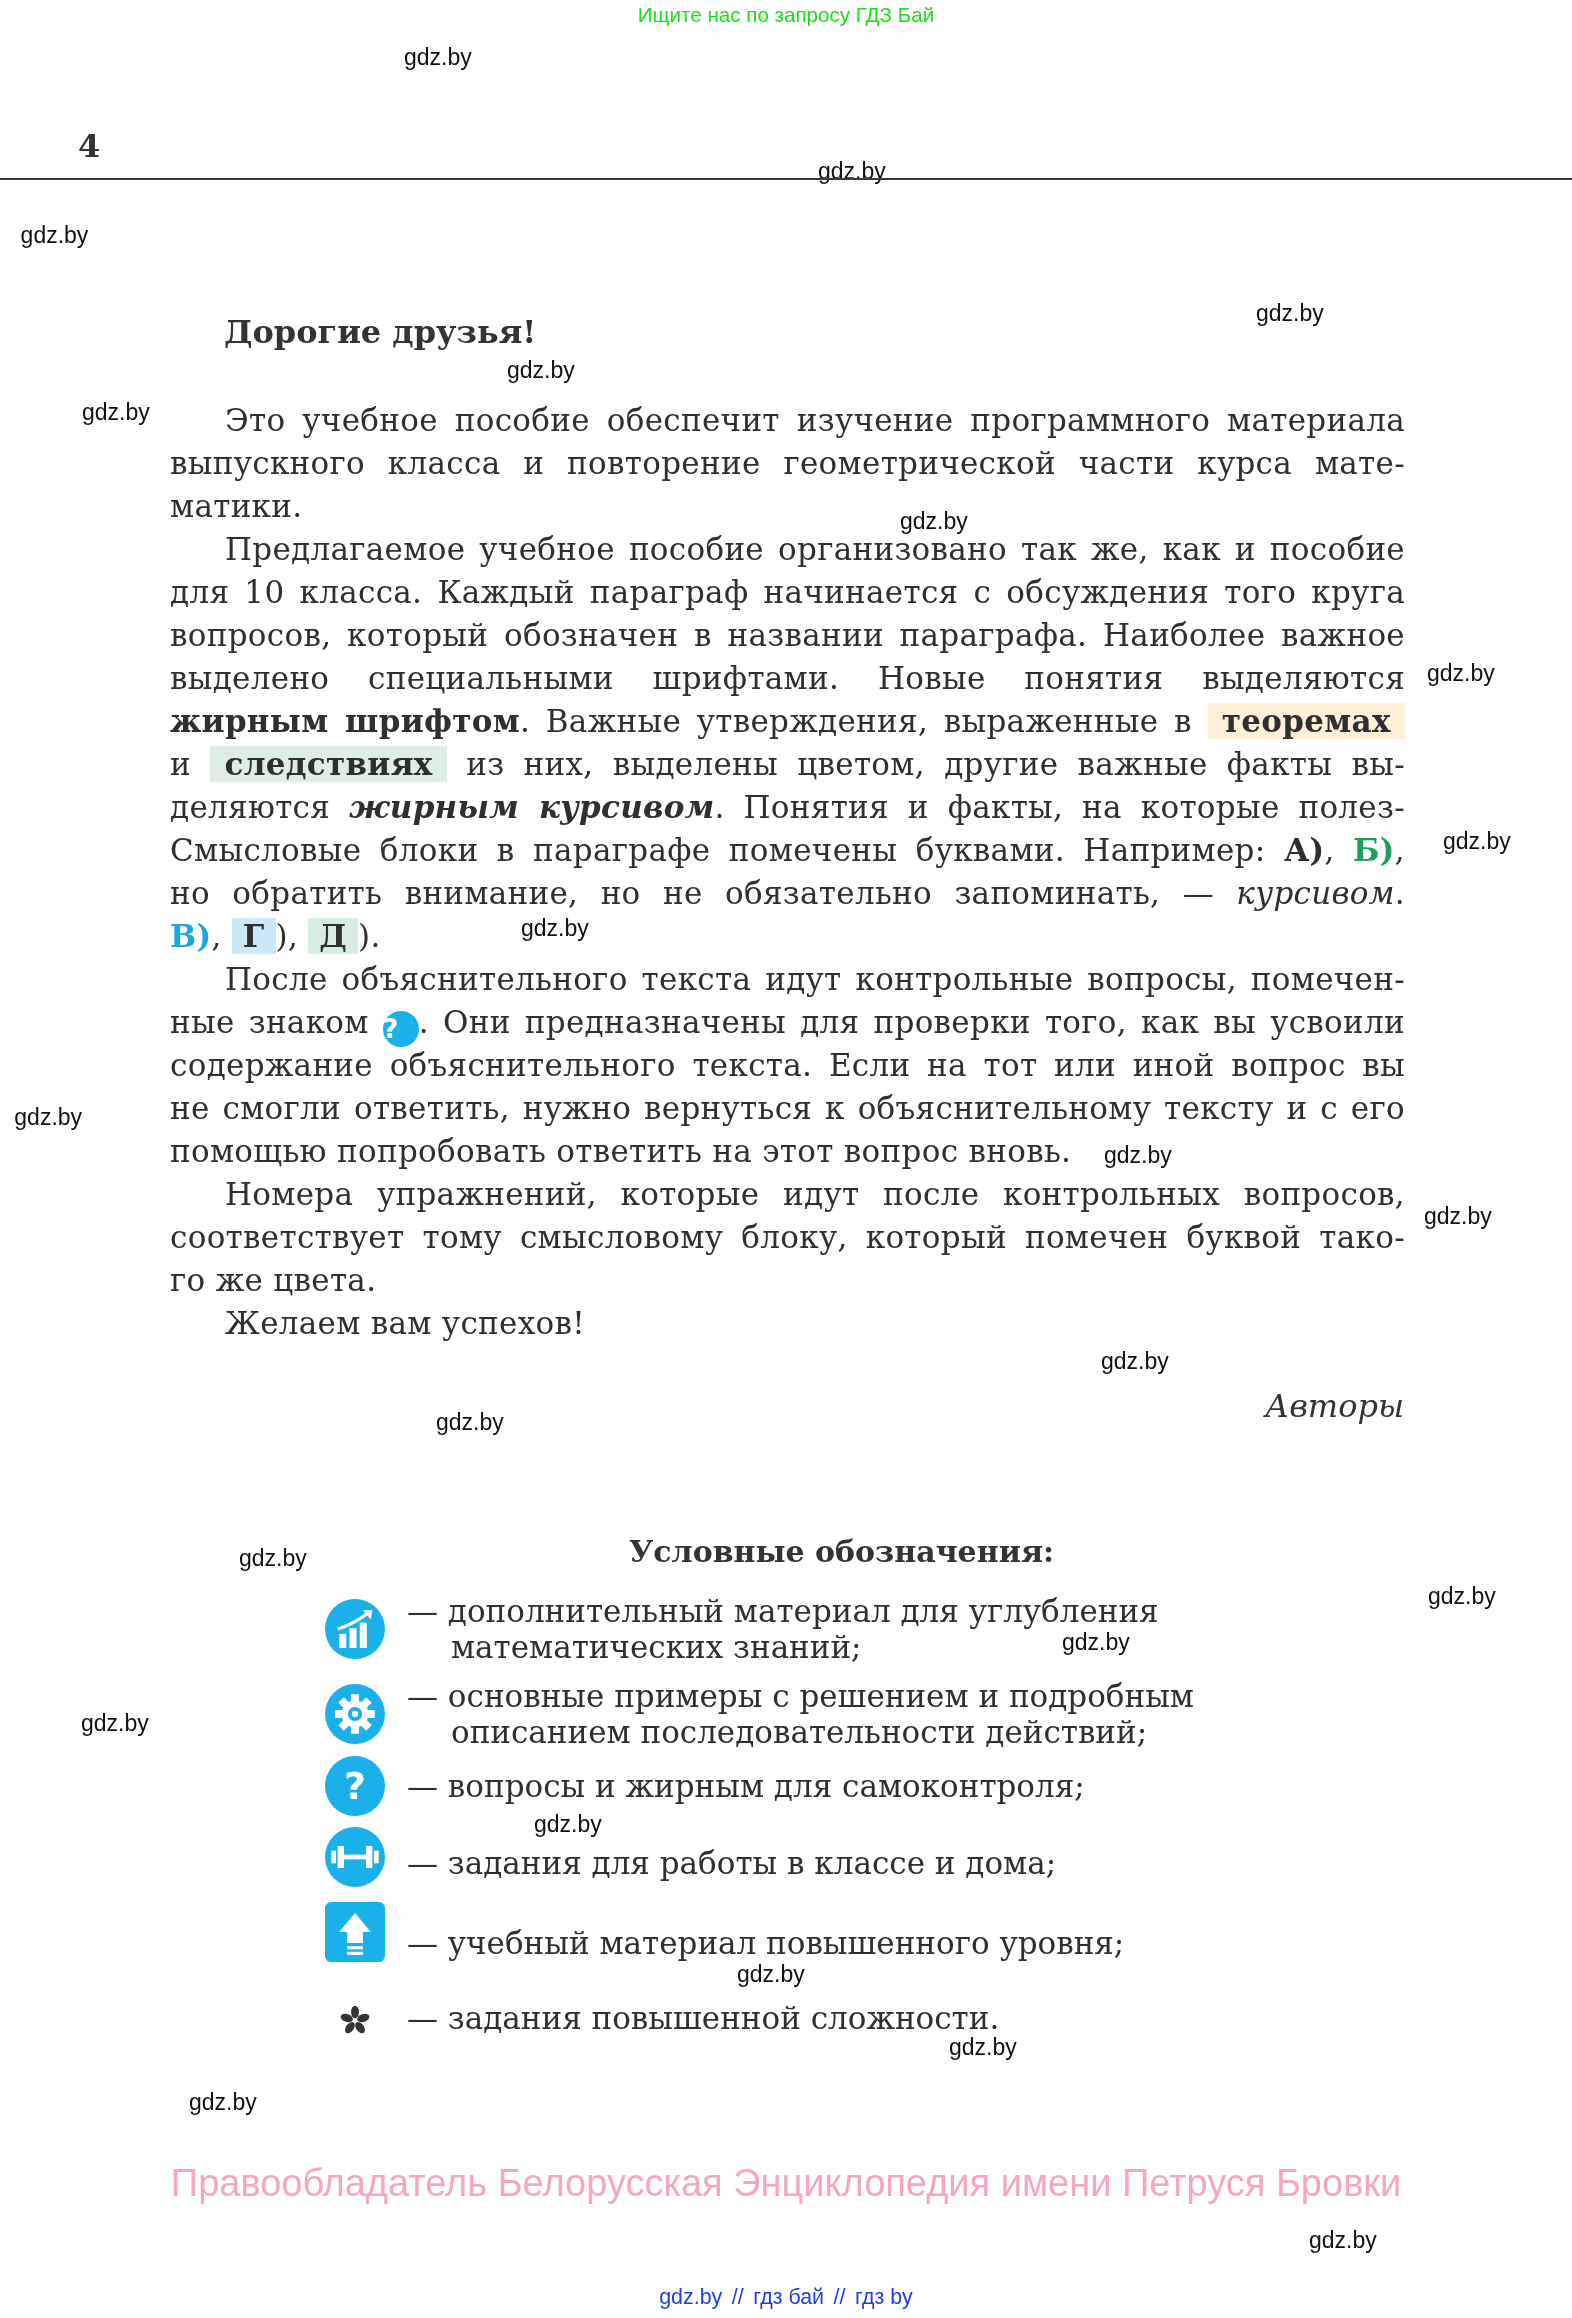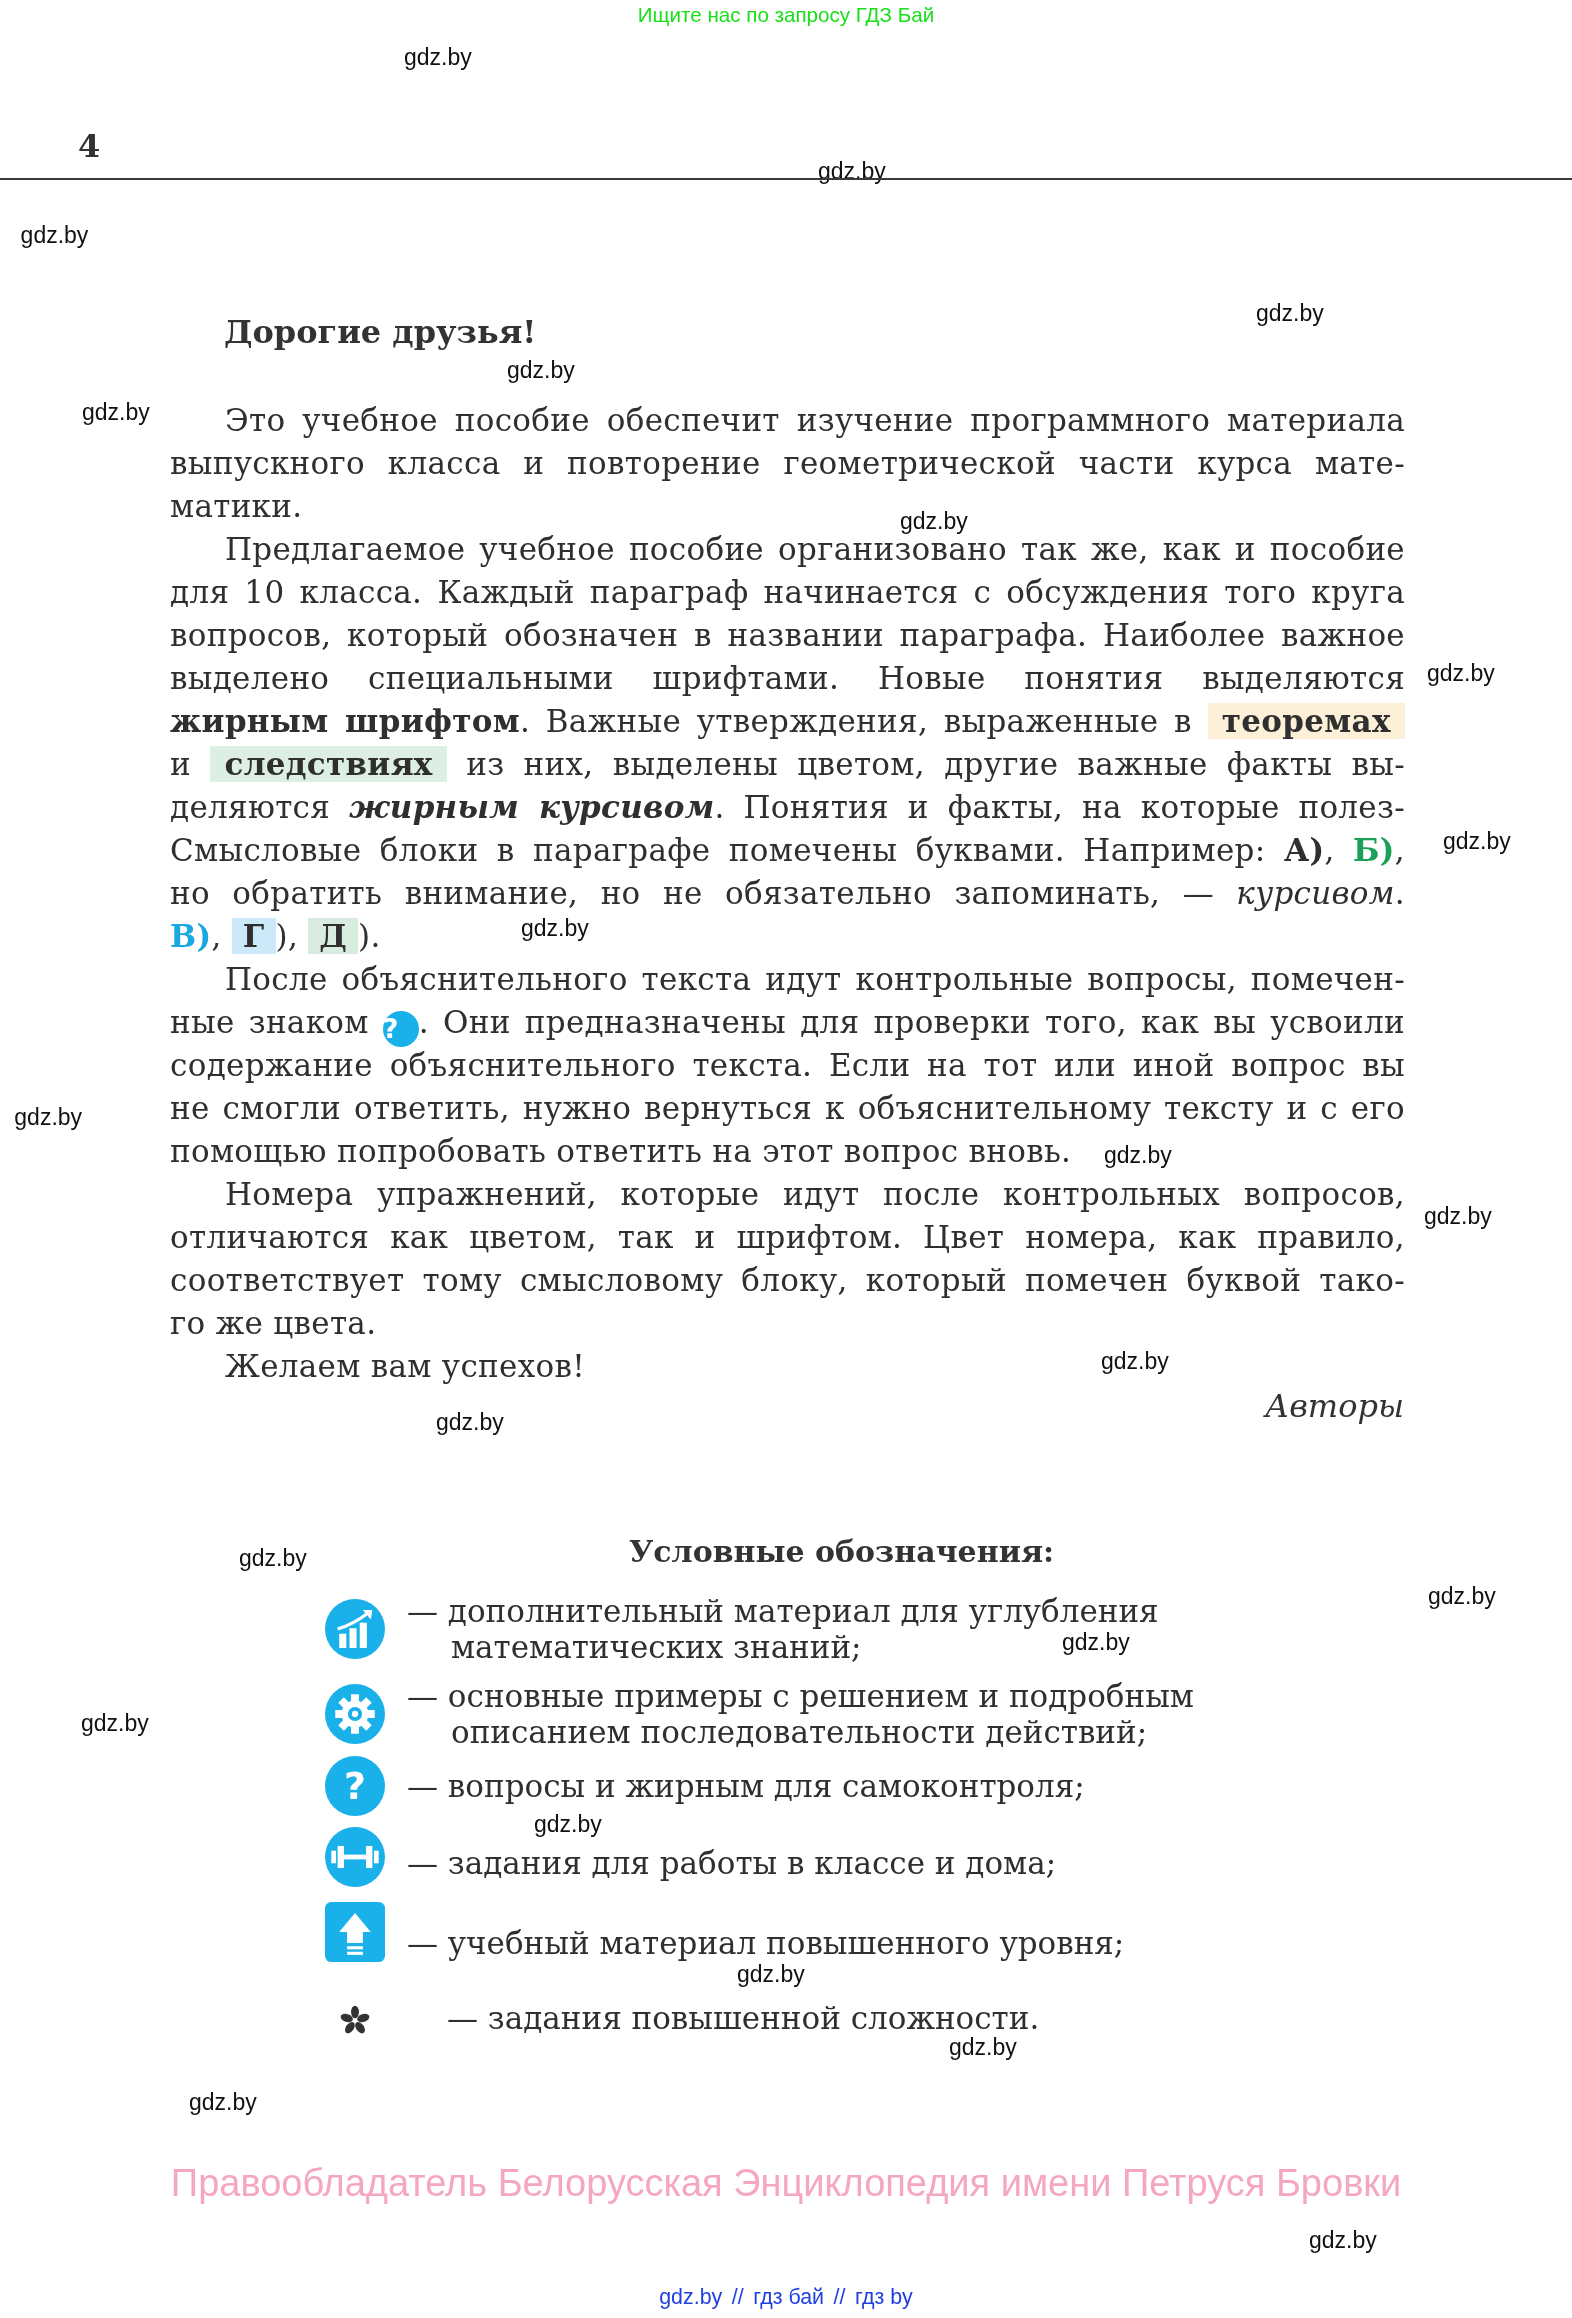--- a/index.html
+++ b/index.html
@@ -86,21 +86,20 @@
   <span class="line"><span>но обратить внимание, но не обязательно запоминать, —</span> <span class="i">курсивом</span><span>.</span></span>
   <span class="line last"><span class="blue">В)</span><span>,</span> <span class="hl-g">Г</span><span>)</span><span>,</span> <span class="hl-d">Д</span><span>)</span><span>.</span></span>
 
   <span class="line indent">После объяснительного текста идут контрольные вопросы, помечен-</span>
   <span class="line"><span>ные знаком</span> <span class="q-inline">?</span><span>. Они предназначены для проверки того, как вы усвоили</span></span>
   <span class="line">содержание объяснительного текста. Если на тот или иной вопрос вы</span>
   <span class="line">не смогли ответить, нужно вернуться к объяснительному тексту и с его</span>
   <span class="line last">помощью попробовать ответить на этот вопрос вновь.</span>
 
   <span class="line indent">Номера упражнений, которые идут после контрольных вопросов,</span>
-  <span class="line">отличаются как цветом, так и шрифтом. Цвет номера, как правило,</span>
   <span class="line">соответствует тому смысловому блоку, который помечен буквой тако-</span>
   <span class="line last">го же цвета.</span>
 
   <span class="line last indent">Желаем вам успехов!</span>
 </div>
 
 <div class="authors">Авторы</div>
 
 <div class="legend-title">Условные обозначения:</div>
 
@@ -169,21 +168,21 @@
     <svg viewBox="0 0 76 76">
         <rect x="0" y="0" width="76" height="76" rx="8" fill="#1ab0ea"></rect>
         <path d="M38 14 L58 38 L48 38 L48 52 L28 52 L28 38 L18 38 Z" fill="#fff"></path>
         <rect x="28" y="56" width="20" height="4" fill="#fff"></rect>
         <rect x="28" y="63" width="20" height="4" fill="#fff"></rect>
       </svg>
   </span>
   <span class="legend-text" style="padding-top:22px;"><span>— учебный материал повышенного уровня;</span></span>
 </div>
 
-<div class="legend-item" style="top:1997px;gap:40px;">
+<div class="legend-item" style="top:1997px;">
   <span class="legend-icon" style="height:41px;">
     <svg viewBox="0 0 76 52" style="height:41px;">
         <g fill="#333" transform="translate(38 30)">
           <ellipse cx="0" cy="-11" rx="5" ry="8"></ellipse>
           <ellipse cx="0" cy="-11" rx="5" ry="8" transform="rotate(72)"></ellipse>
           <ellipse cx="0" cy="-11" rx="5" ry="8" transform="rotate(144)"></ellipse>
           <ellipse cx="0" cy="-11" rx="5" ry="8" transform="rotate(216)"></ellipse>
           <ellipse cx="0" cy="-11" rx="5" ry="8" transform="rotate(288)"></ellipse>
         </g>
       </svg>

